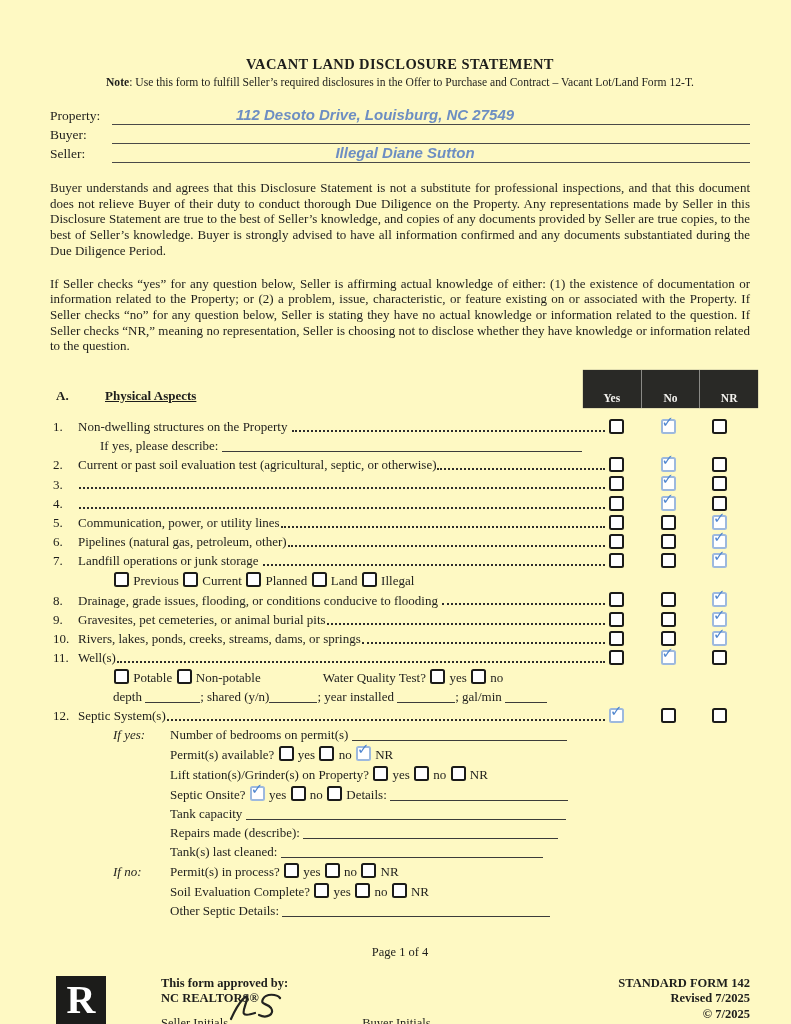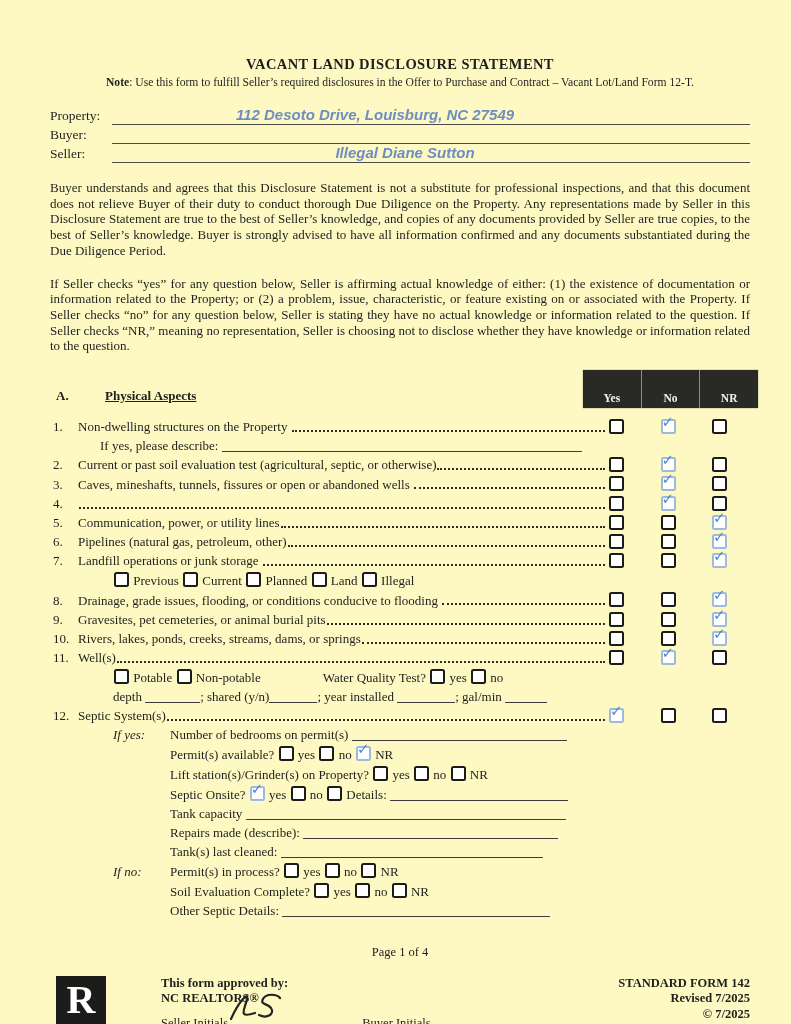--- a/index.html
+++ b/index.html
@@ -143,21 +143,20 @@
         <span class="cols">
           <span class="cb"></span>
           <span class="cb on">
             <span class="mark">✓</span>
           </span>
           <span class="cb"></span>
         </span>
       </div>
       <div class="irow">
         <span class="num">3.</span>
-        <span class="itxt">Caves, mineshafts, tunnels, fissures or open or abandoned wells </span>
         <span class="leader"></span>
         <span class="cols">
           <span class="cb"></span>
           <span class="cb on">
             <span class="mark">✓</span>
           </span>
           <span class="cb"></span>
         </span>
       </div>
       <div class="irow">

